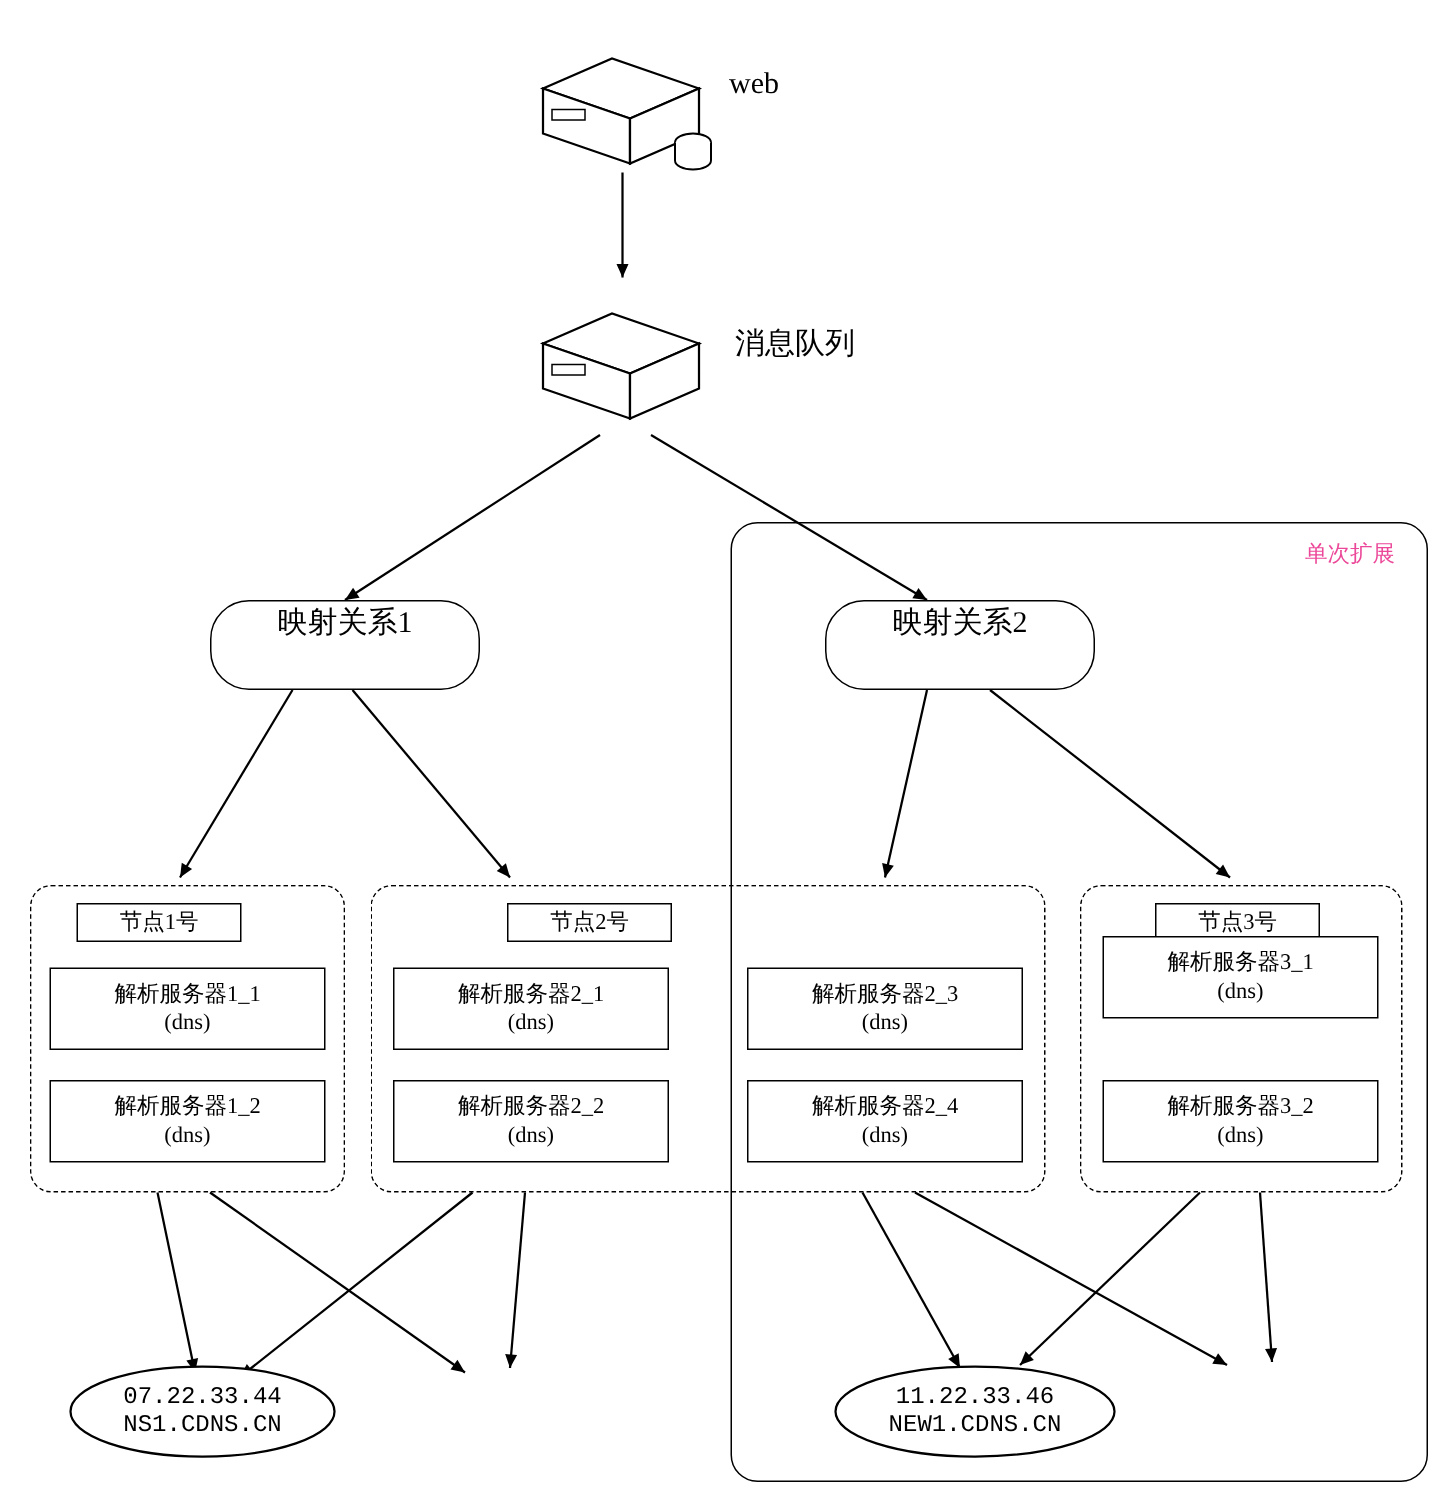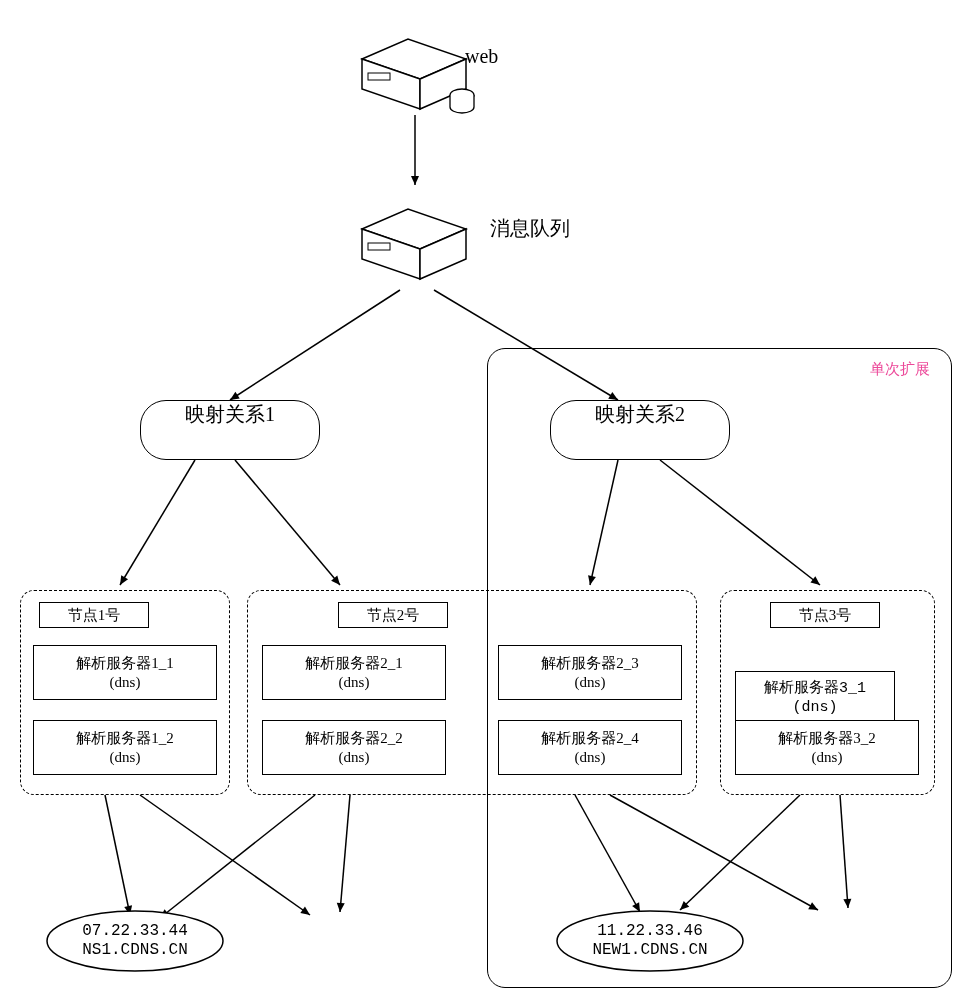--- a/index.html
+++ b/index.html
@@ -144,21 +144,21 @@
   <div class="server" style="left:350px; top:25px;">
     <svg width="130" height="95">
       <polygon points="12,34 58,14 116,34 70,54" fill="#fff" stroke="#000" stroke-width="1.5"></polygon>
       <polygon points="12,34 70,54 70,84 12,64" fill="#fff" stroke="#000" stroke-width="1.5"></polygon>
       <polygon points="70,54 116,34 116,64 70,84" fill="#fff" stroke="#000" stroke-width="1.5"></polygon>
       <rect x="18" y="48" width="22" height="7" fill="none" stroke="#000" stroke-width="1"></rect>
       <ellipse cx="112" cy="70" rx="12" ry="6" fill="#fff" stroke="#000" stroke-width="1.3"></ellipse>
       <path d="M100,70 L100,82 A12 6 0 0 0 124 82 L124,70" fill="#fff" stroke="#000" stroke-width="1.3"></path>
     </svg>
   </div>
-  <div class="label" style="left:465px; top:45px;">web</div>
+  <div class="label" style="left:486px; top:45px;">web</div>
 
   <div class="server" style="left:350px; top:195px;">
     <svg width="130" height="95">
       <polygon points="12,34 58,14 116,34 70,54" fill="#fff" stroke="#000" stroke-width="1.5"></polygon>
       <polygon points="12,34 70,54 70,84 12,64" fill="#fff" stroke="#000" stroke-width="1.5"></polygon>
       <polygon points="70,54 116,34 116,64 70,84" fill="#fff" stroke="#000" stroke-width="1.5"></polygon>
       <rect x="18" y="48" width="22" height="7" fill="none" stroke="#000" stroke-width="1"></rect>
     </svg>
   </div>
   <div class="label" style="left:490px; top:215px;">消息队列</div>
@@ -167,21 +167,21 @@
   <div class="smalllabel" style="left:870px; top:360px; font-size:15px;">单次扩展</div>
 
   <div class="rounded-node" style="left:140px; top:400px; width:180px; height:60px;">
     <span>映射关系1</span>
   </div>
   <div class="rounded-node" style="left:550px; top:400px; width:180px; height:60px;">
     <span>映射关系2</span>
   </div>
 
   <div class="dash-cont" style="left:20px; top:590px; width:210px; height:205px;"></div>
-  <div class="solidbox single" style="left:39px; top:602px; width:110px; height:26px;">节点1号</div>
+  <div class="solidbox single" style="left:51px; top:602px; width:110px; height:26px;">节点1号</div>
   <div class="solidbox" style="left:33px; top:645px; width:184px; height:55px;">
     <div>解析服务器1_1</div>
     <div>(dns)</div>
   </div>
   <div class="solidbox" style="left:33px; top:720px; width:184px; height:55px;">
     <div>解析服务器1_2</div>
     <div>(dns)</div>
   </div>
 
   <div class="dash-cont" style="left:247px; top:590px; width:450px; height:205px;"></div>
@@ -200,21 +200,21 @@
     <div>解析服务器2_3</div>
     <div>(dns)</div>
   </div>
   <div class="solidbox" style="left:498px; top:720px; width:184px; height:55px;">
     <div>解析服务器2_4</div>
     <div>(dns)</div>
   </div>
 
   <div class="dash-cont" style="left:720px; top:590px; width:215px; height:205px;"></div>
   <div class="solidbox single" style="left:770px; top:602px; width:110px; height:26px;">节点3号</div>
-  <div class="solidbox" style="left:735px; top:671px; width:160px; height:55px;font-family:Liberation Mono, monospace;">
+  <div class="solidbox" style="left:735px; top:624px; width:184px; height:55px;">
     <div>解析服务器3_1</div>
     <div>(dns)</div>
   </div>
   <div class="solidbox" style="left:735px; top:720px; width:184px; height:55px;">
     <div>解析服务器3_2</div>
     <div>(dns)</div>
   </div>
 
   <div class="ellipse-wrap" style="left:45px; top:910px; width:180px; height:62px;">
     <svg class="bg" width="180" height="62">

